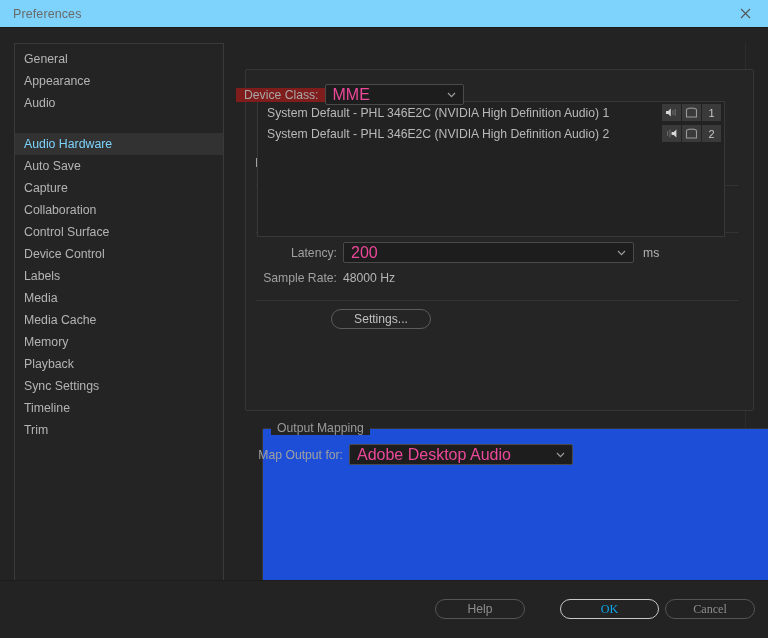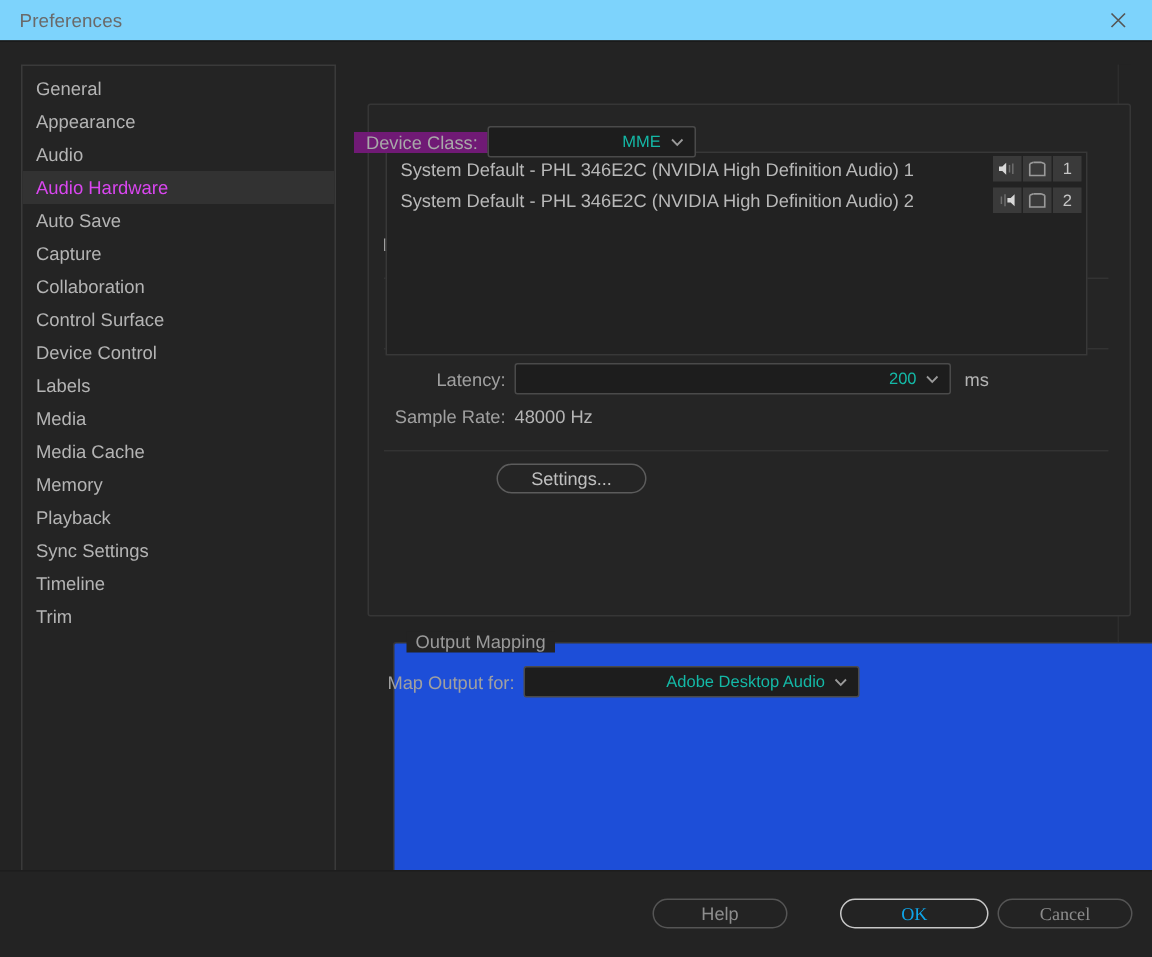--- a/index.html
+++ b/index.html
@@ -59,21 +59,22 @@
   .side-item {
     height: 22px;
     display: flex; align-items: center;
     padding-left: 9px;
     font-size: 12.3px;
     color: #b4b4b4;
     cursor: default;
   }
   .side-item.selected {
     background: #323232;
-    color: #d946ef;
+    color: #7dd3fc;
+    margin-top: 19px;
   }
 
   
   .pane {
     position: absolute;
     left: 236px; top: 15px;
     width: 518px; height: 564px;
   }
 
   
@@ -104,49 +105,48 @@
   .gb-legend.output-legend { left: 8px; }
 
   
   .deviceclass-row {
     position: absolute;
     left: 0; top: 41px;
     display: flex; align-items: center;
     z-index: 5;
   }
   .deviceclass-row .lbl {
-    background: #701a75;
+    background: #7f1d1d;
     padding: 0 6px 0 8px;
     font-size: 12.2px;
     color: #a8a8a8;
   }
 
   .field-label {
     font-size: 12.2px;
     color: #a0a0a0;
     text-align: right;
     user-select: none;
   }
 
   
   .combo {
     position: relative;
     height: 21px;
     background: #1d1d1d;
     border: 1px solid #4a4a4a;
     border-radius: 2px;
     display: flex; align-items: center;
-    color: #14b8a6;
-    font-size: 11px;
+    color: #ec4899;
+    font-size: 16px;
     padding-left: 7px;
     padding-right: 22px;
     cursor: default;
     overflow: hidden;
     white-space: nowrap;
-    justify-content: flex-end;
   }
   .combo .caret {
     position: absolute;
     right: 7px; top: 50%;
     margin-top: -3px;
     width: 9px; height: 6px;
   }
   .combo .caret svg { display: block; }
   .combo .val { overflow: hidden; text-overflow: clip; white-space: nowrap; }
 

